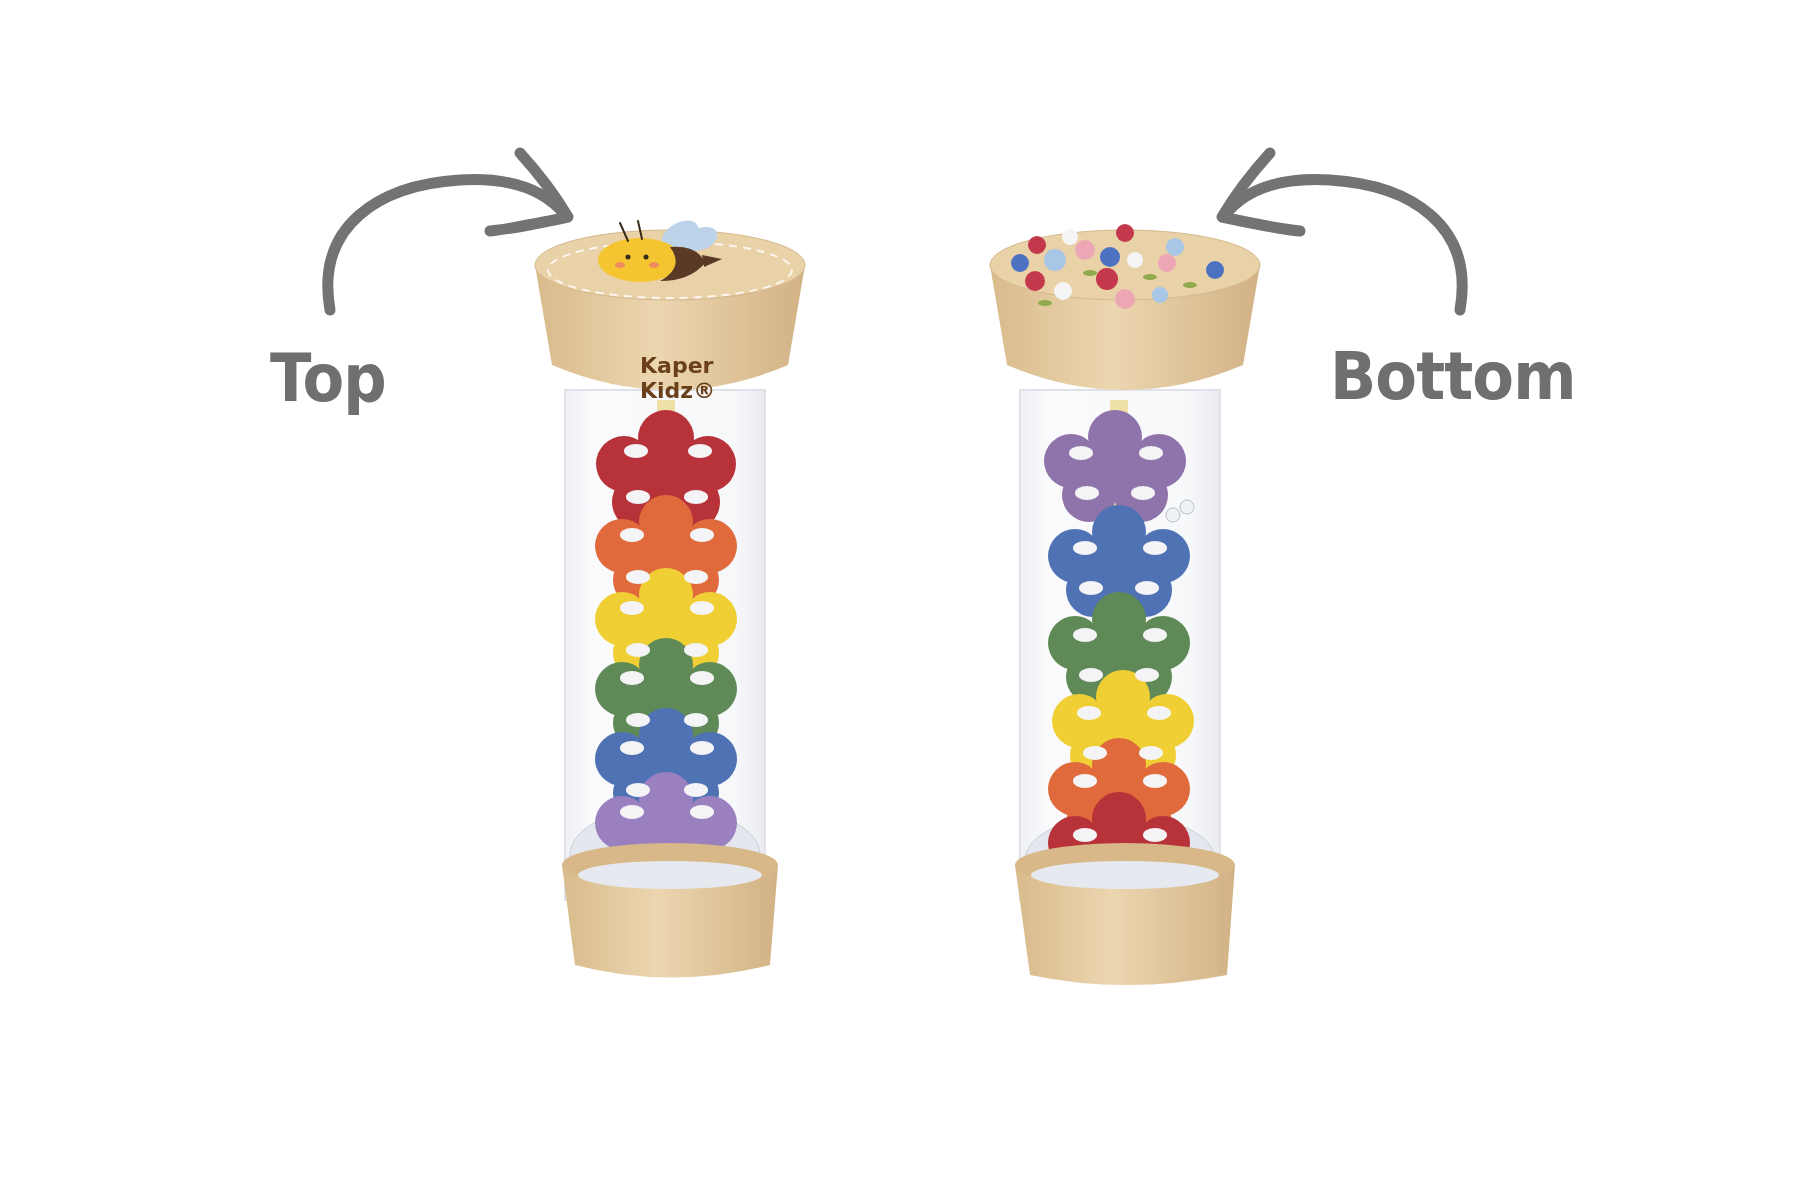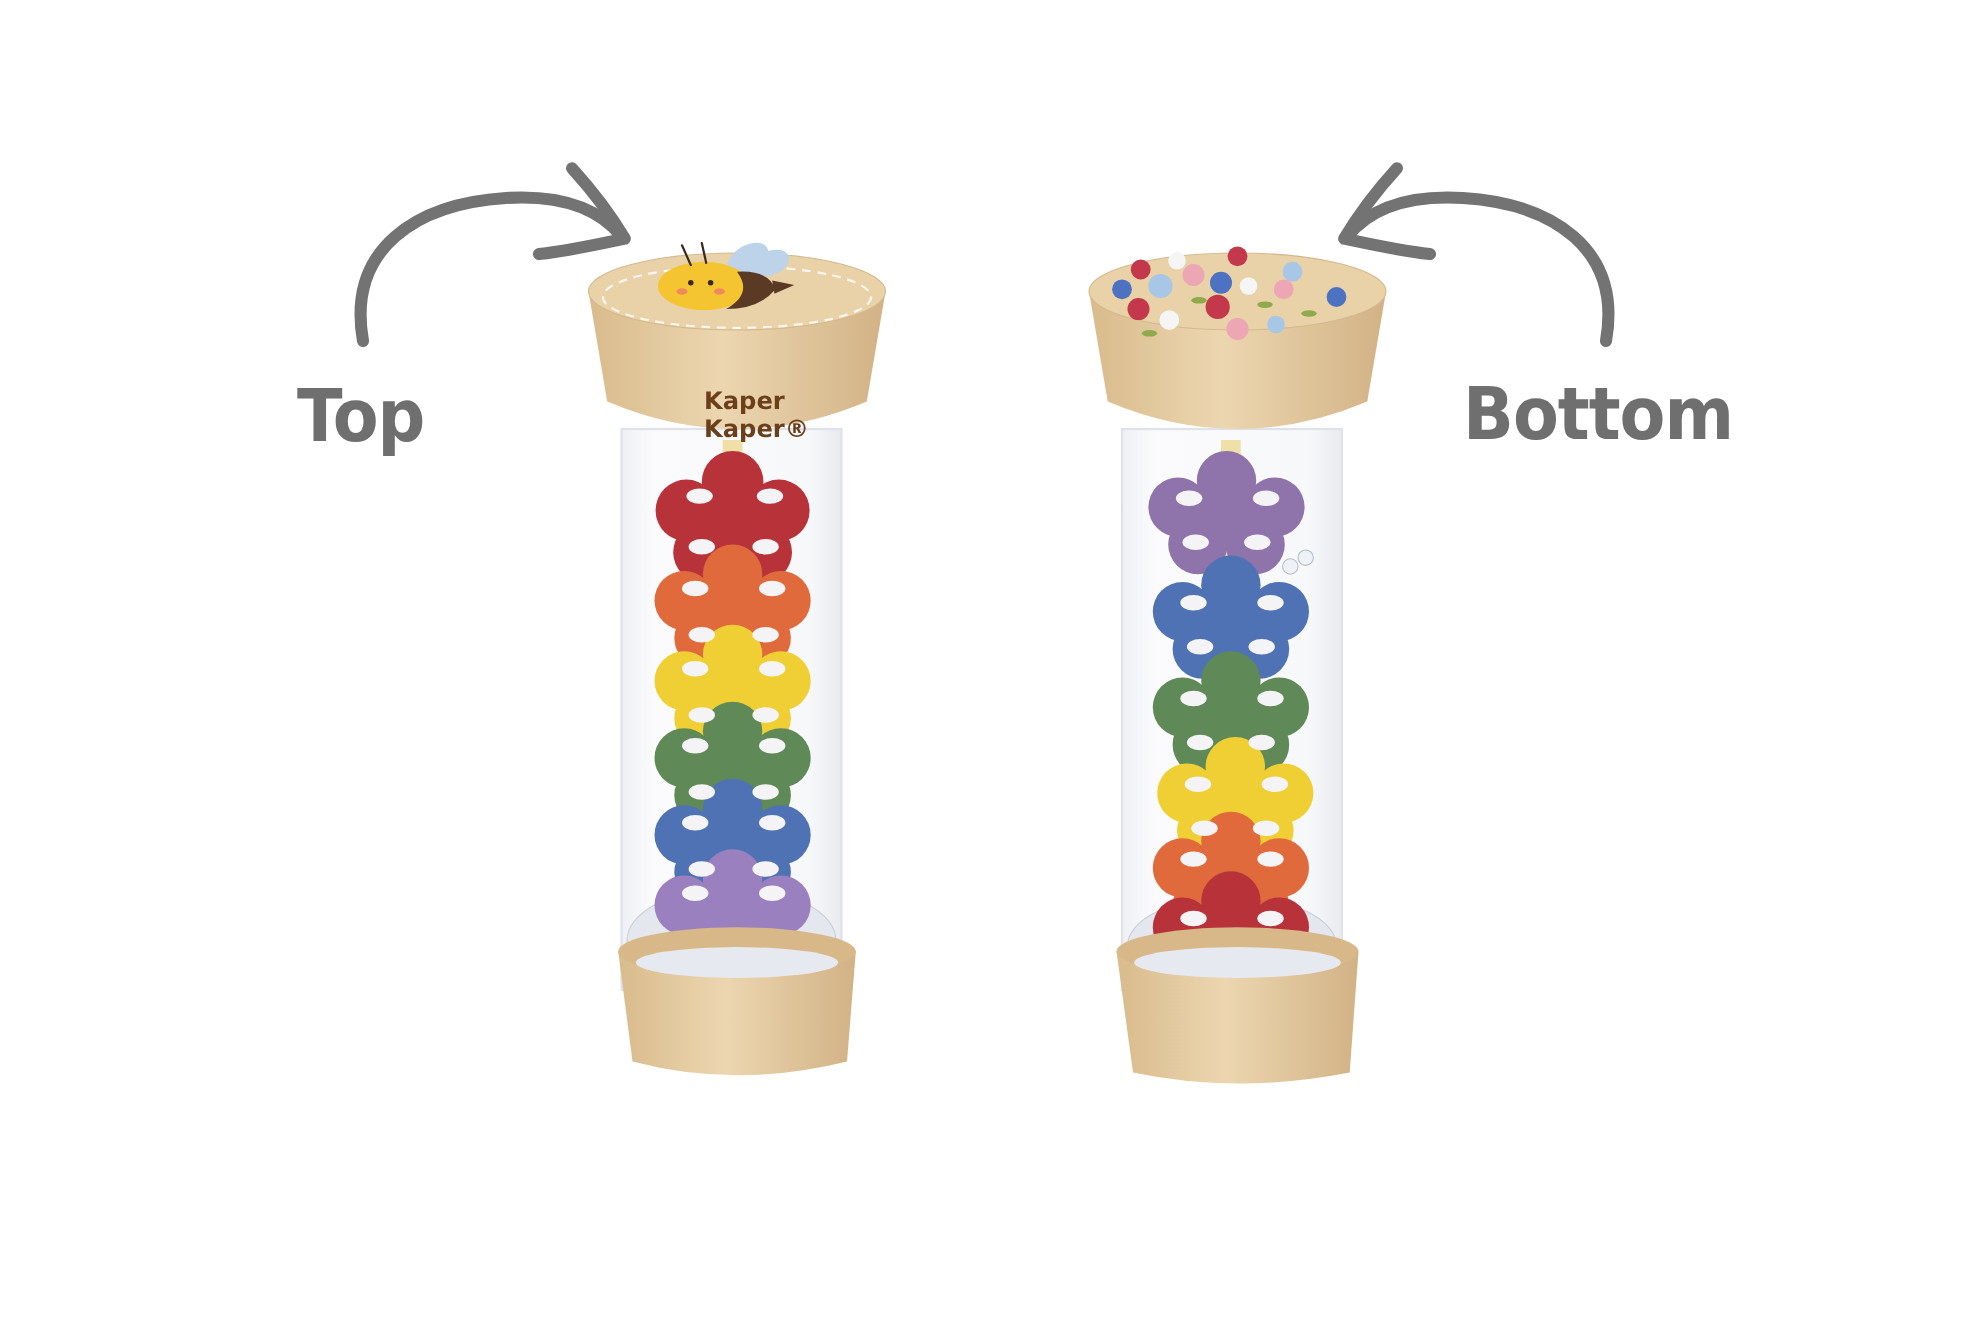--- a/index.html
+++ b/index.html
@@ -159,21 +159,21 @@
   </g>
 
   <g>
     <path d="M42 650 L258 650 L250 750 Q150 775 55 750 Z" fill="url(#woodL)"></path>
     <ellipse cx="150" cy="650" rx="108" ry="22" fill="#d8b888"></ellipse>
     <ellipse cx="150" cy="660" rx="92" ry="14" fill="#e6e9ef"></ellipse>
   </g>
 </svg>
 <div class="brand" style="left:640px;top:353px;width:70px;">
   <div>Kaper</div>
-  <div>Kaper®</div>
+  <div>Kidz®</div>
 </div>
 
 <svg class="rain" style="left:975px;top:215px" width="300" height="790" viewBox="0 0 300 790">
   <defs>
     <linearGradient id="woodR" x1="0" x2="1" y1="0" y2="0">
       <stop offset="0" stop-color="#d9bb8c"></stop>
       <stop offset="0.45" stop-color="#ecd6b0"></stop>
       <stop offset="1" stop-color="#d2b285"></stop>
     </linearGradient>
     <linearGradient id="glassR" x1="0" x2="1">

